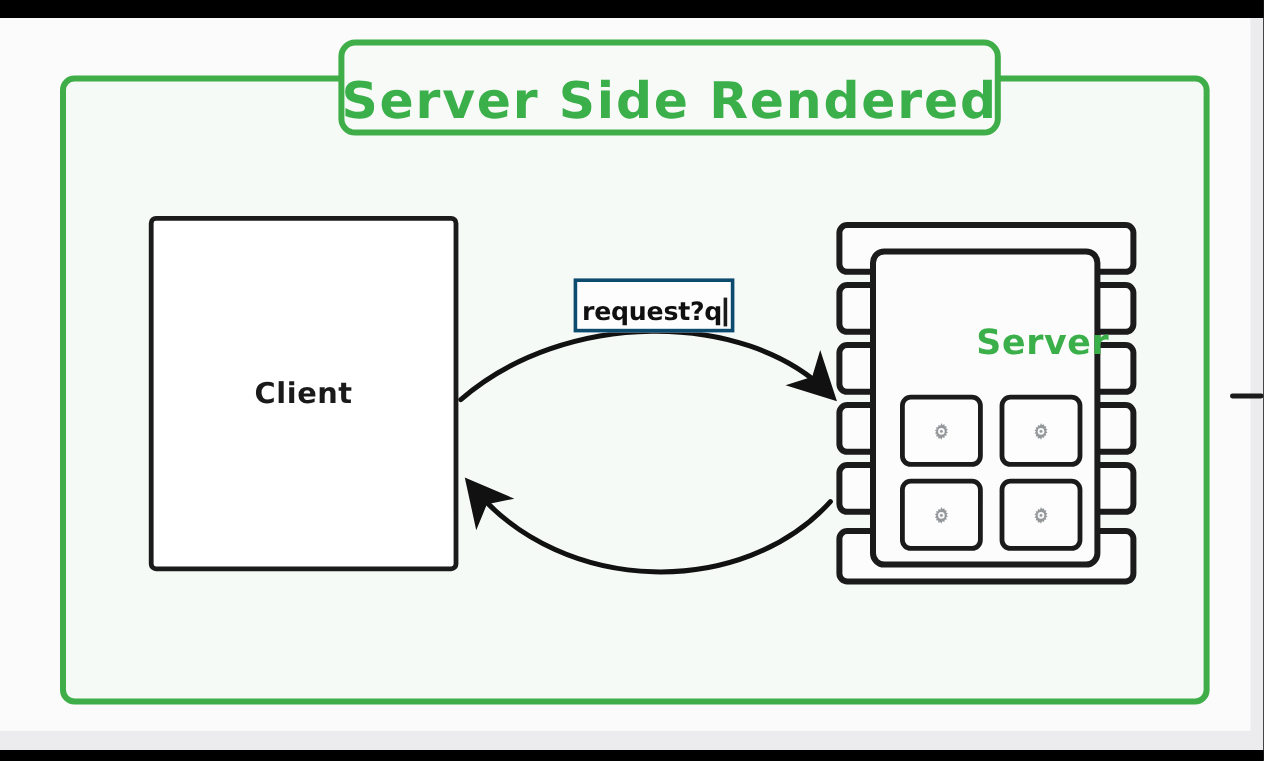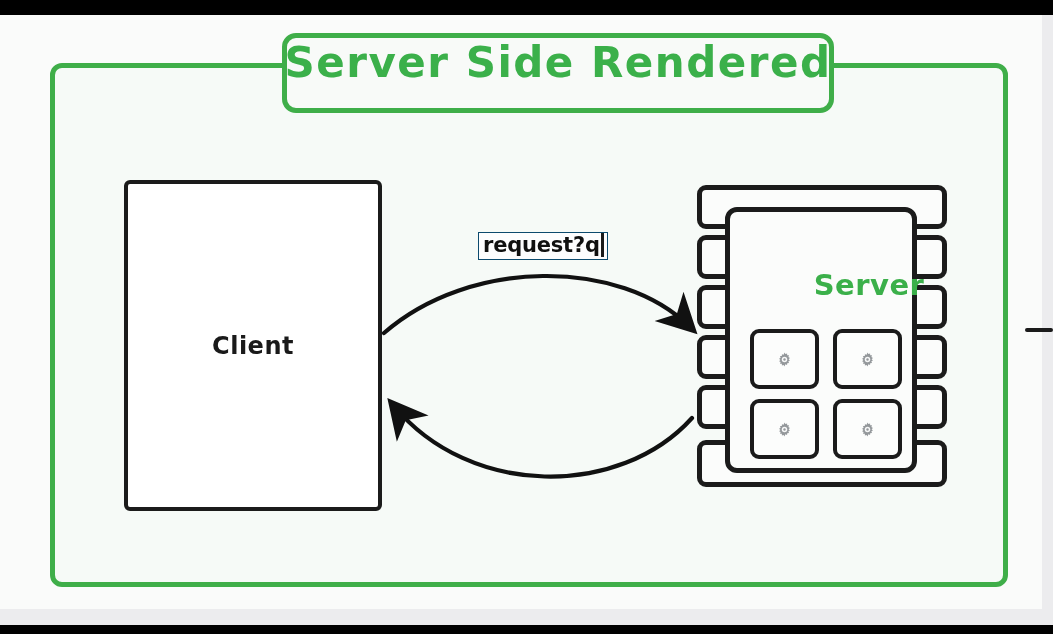--- a/index.html
+++ b/index.html
@@ -76,39 +76,39 @@
     left: 282px;
     top: 33px;
     width: 552px;
     height: 80px;
     border: 5px solid #3fae49;
     border-radius: 14px;
     background: #f8faf8;
     box-sizing: border-box;
     z-index: 6;
     display: flex;
-    align-items: flex-start;
+    align-items: flex-end;
     justify-content: center;
   }
   .title-text {
     color: #3bb04a;
     font-size: 42px;
     font-weight: bold;
     letter-spacing: 1.5px;
     font-family: "DejaVu Sans", sans-serif;
     white-space: nowrap;
   }
 
   
   .client-box {
     position: absolute;
     left: 124px;
     top: 180px;
     width: 258px;
-    height: 331px;
+    height: 296px;
     border: 4px solid #1b1b1b;
     border-radius: 6px;
     background: #ffffff;
     box-sizing: border-box;
     z-index: 8;
     display: flex;
     align-items: center;
     justify-content: center;
   }
   .client-text {
@@ -193,22 +193,22 @@
     height: 634px;
     z-index: 9;
     pointer-events: none;
   }
 
   
   .request-label {
     position: absolute;
     left: 478px;
     top: 232px;
-    padding: 0 3px 2px 4px;
-    border: 1px solid #0c4a6e;
+    padding: 13px 3px 2px 4px;
+    border: 3px solid #0c4a6e;
     background: #fdfdfe;
     z-index: 20;
     display: flex;
     align-items: center;
     text-align: center;
   }
   .request-text {
     color: #101010;
     font-size: 21px;
     font-weight: bold;

